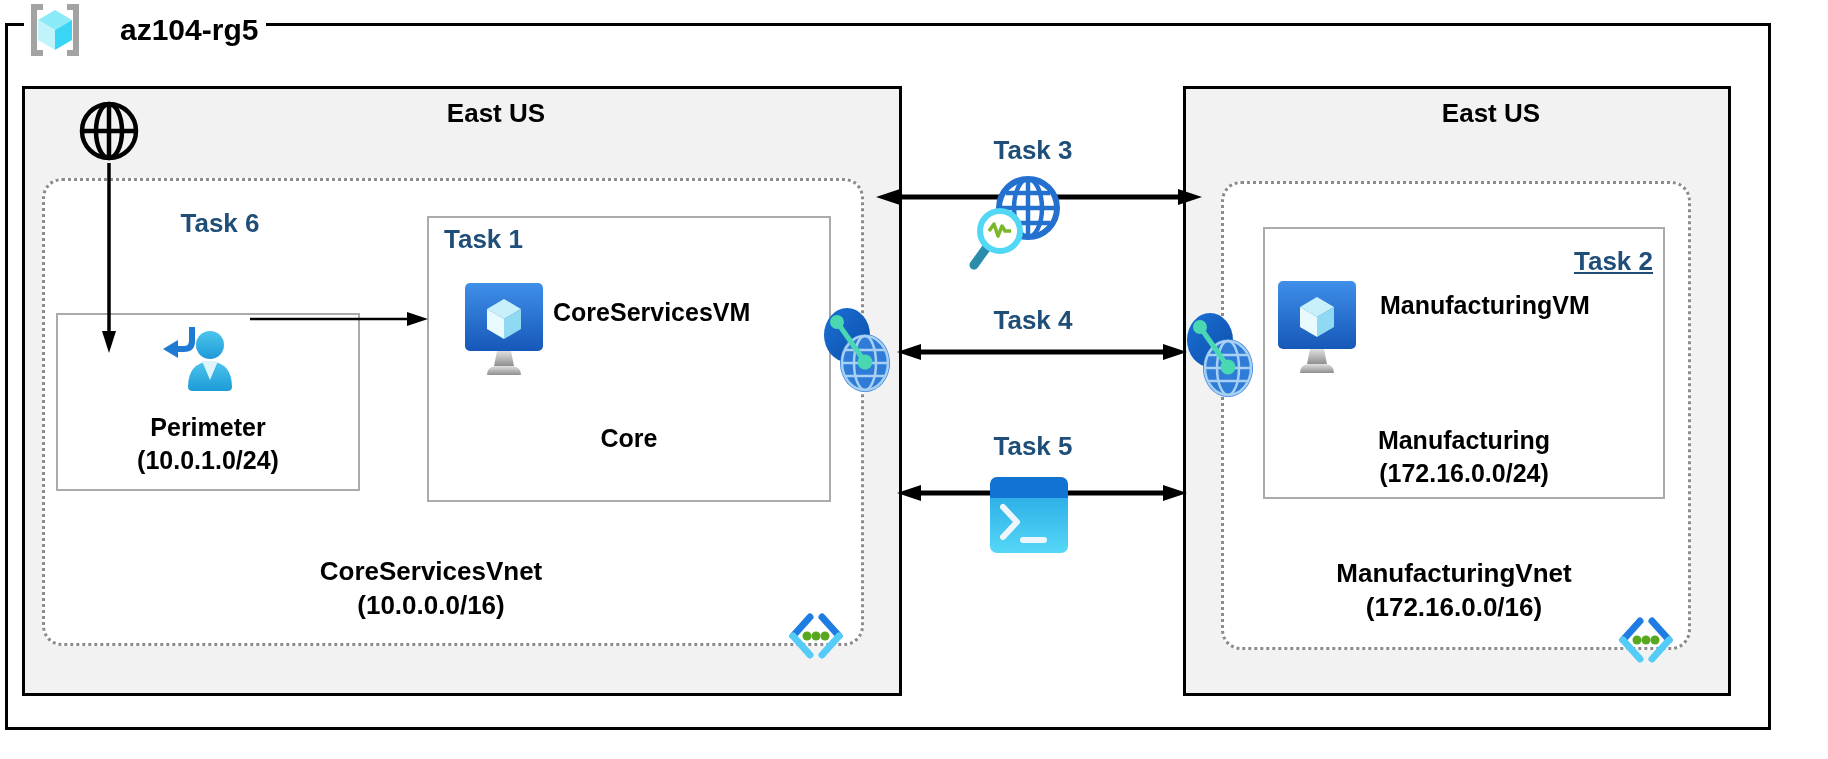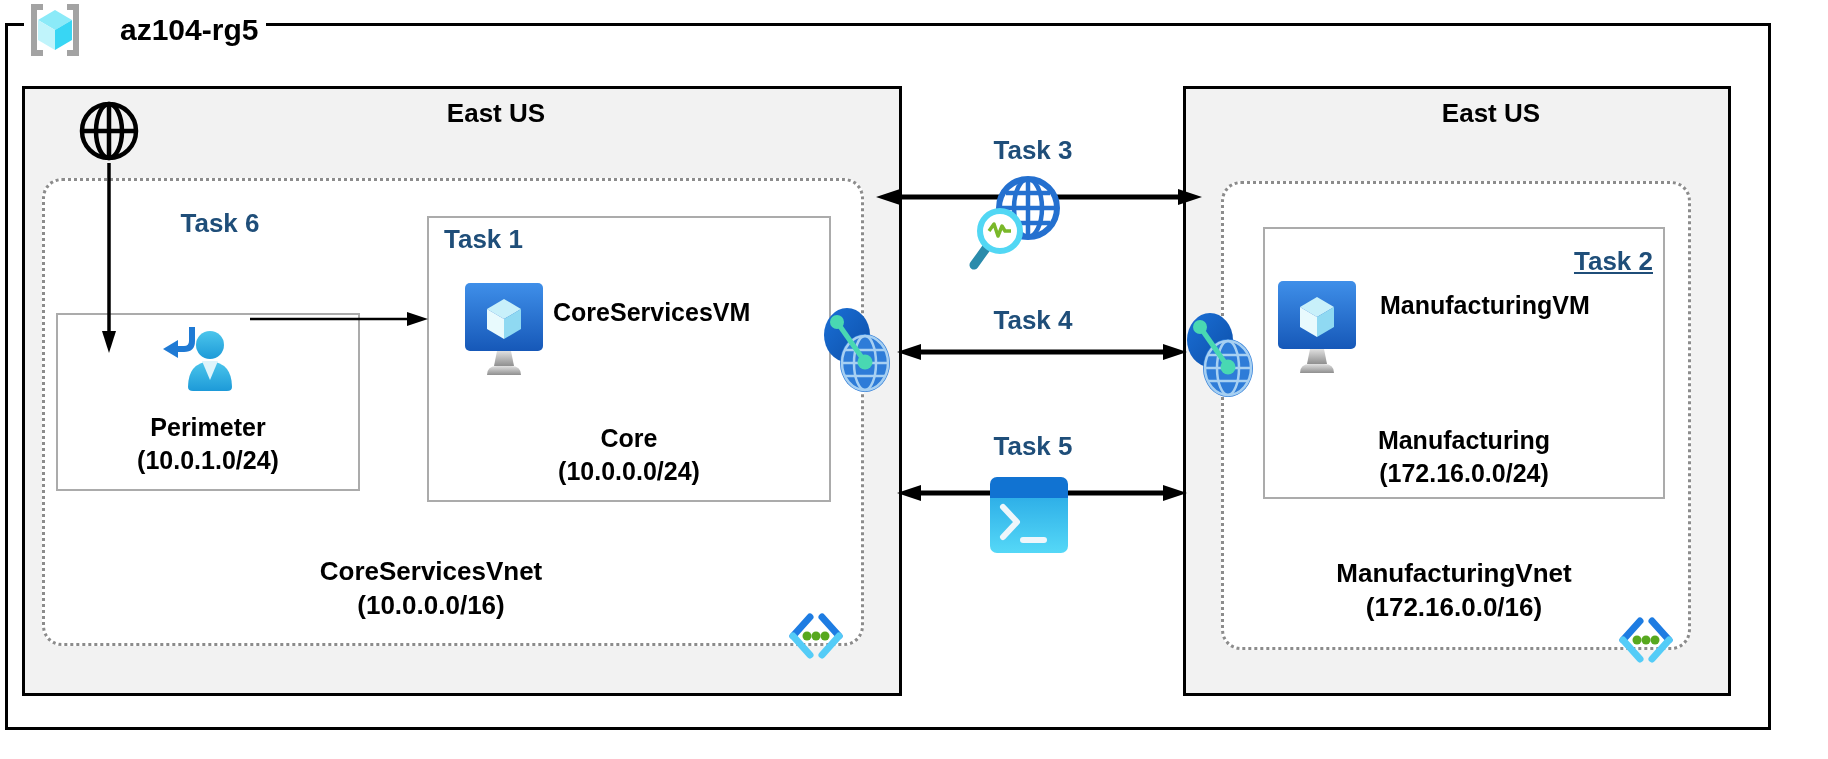--- a/index.html
+++ b/index.html
@@ -118,21 +118,20 @@
       <rect x="1" y="1" width="78" height="68" rx="5" fill="url(#vmg)"></rect>
       <polygon points="40,17 57,27 40,37 23,27" fill="#c8f0fa"></polygon>
       <polygon points="23,27 40,37 40,57 23,47" fill="#e8fafd"></polygon>
       <polygon points="57,27 40,37 40,57 57,47" fill="#8fd9f2"></polygon>
       <polygon points="33,69 47,69 50,84 30,84" fill="url(#standg)"></polygon>
       <path d="M23,93 Q23,84 33,84 L47,84 Q57,84 57,93 Z" fill="url(#standg)"></path>
     </svg>
     <div class="abs vm-label" style="left:124px;top:80px;text-align:right;">CoreServicesVM</div>
     <div class="abs name-block" style="left:0;top:204px;width:100%;">
       <div>Core</div>
-      <div>(10.0.0.0/24)</div>
     </div>
   </div>
 
   <div class="abs vnet-name-block" style="left:31px;top:554px;width:800px;">
     <div>CoreServicesVnet</div>
     <div>(10.0.0.0/16)</div>
   </div>
 
   <div class="abs task-label center" style="left:953px;top:135px;width:160px;">Task 3</div>
   <div class="abs task-label center" style="left:953px;top:305px;width:160px;">Task 4</div>

